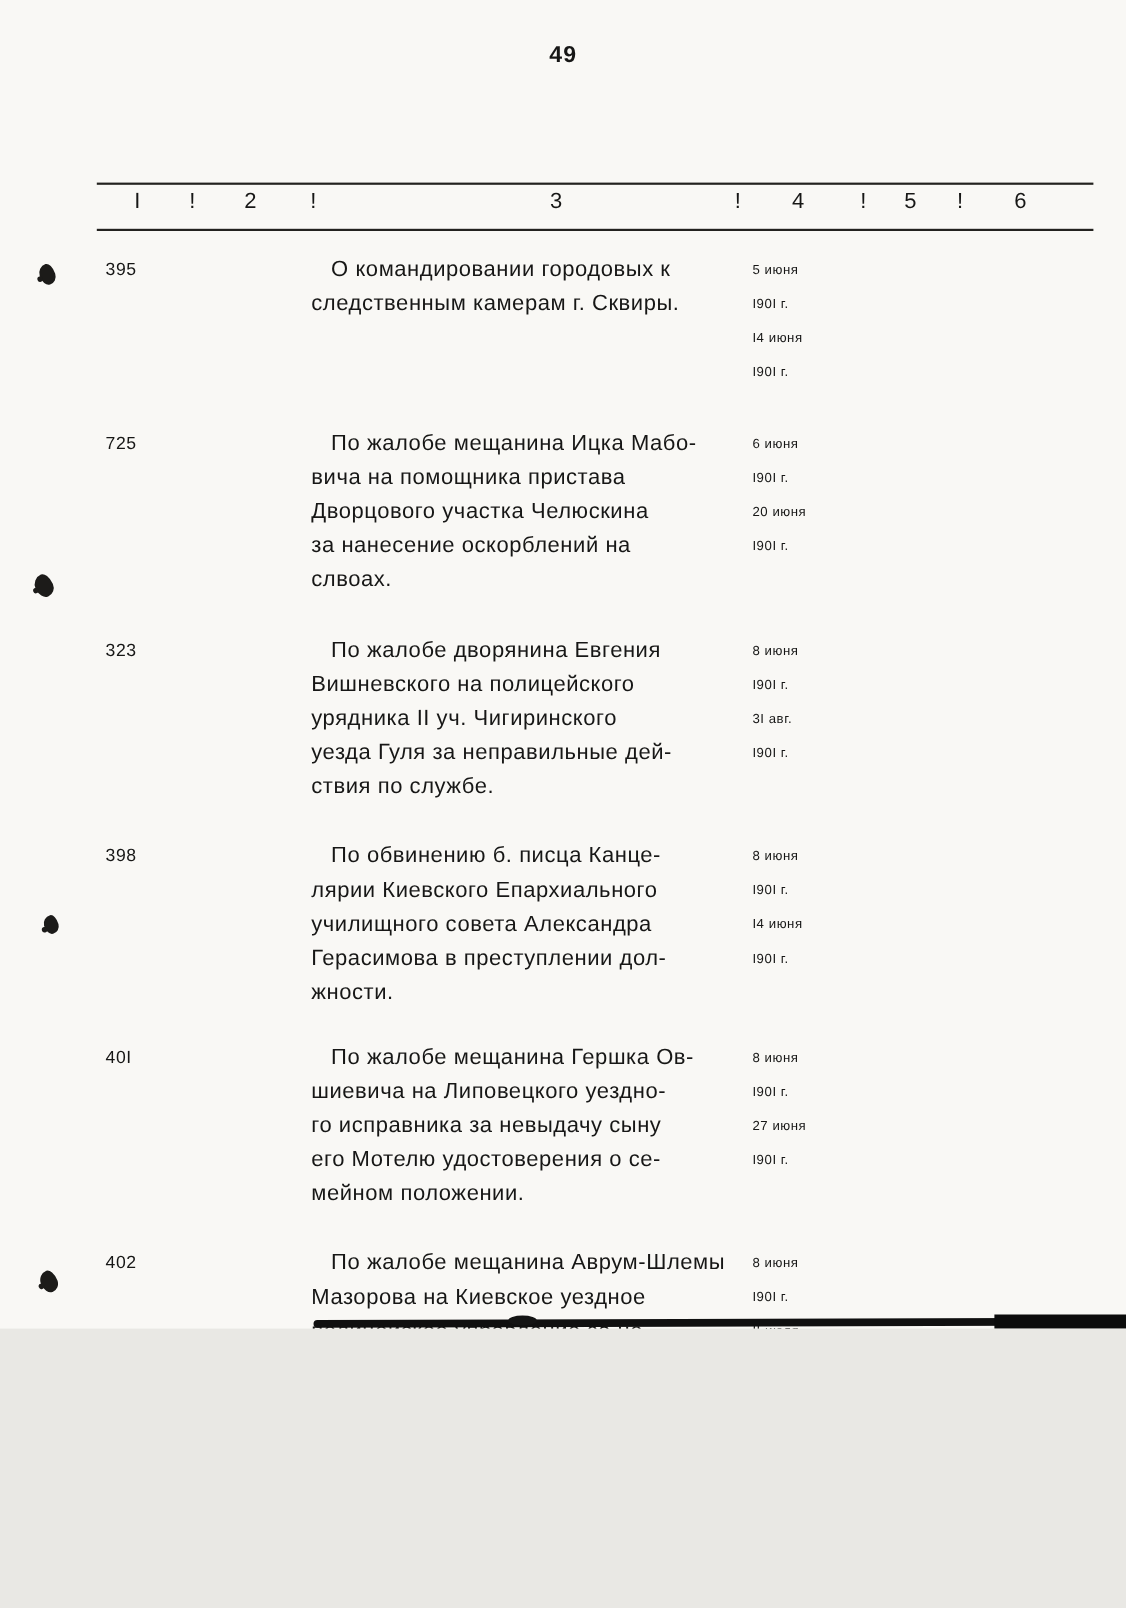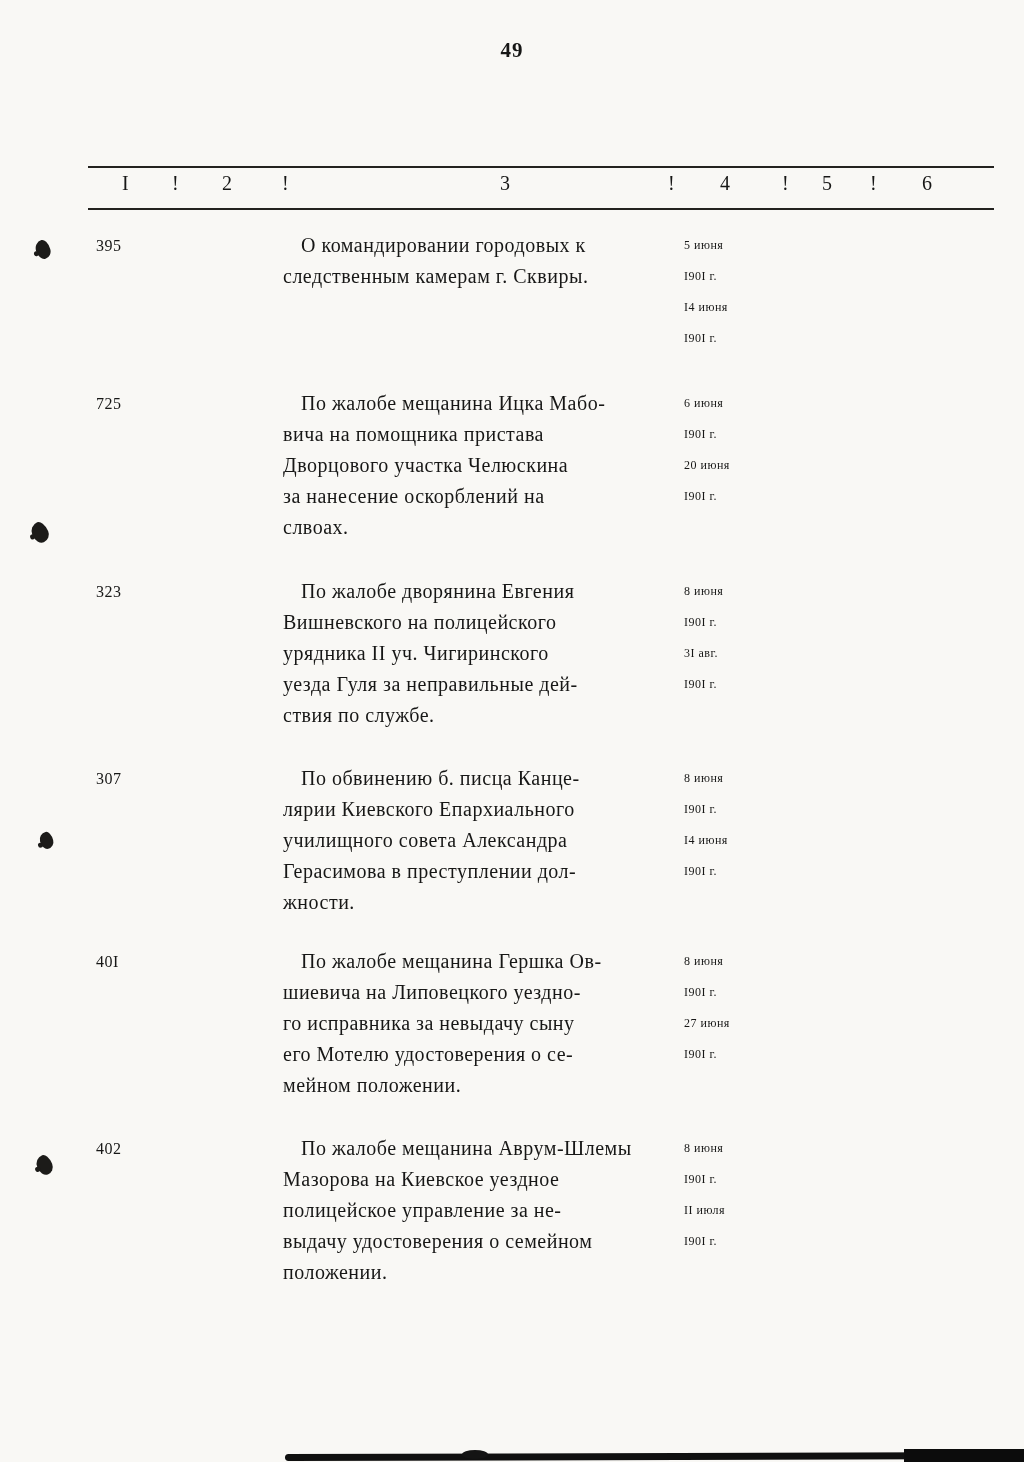--- a/index.html
+++ b/index.html
@@ -3,23 +3,23 @@
 <meta charset="utf-8">
 <style>
   html, body {
     margin: 0;
     padding: 0;
     background: #e9e8e4;
   }
   .page {
     position: relative;
     width: 1024px;
-    height: 1462px;
+    height: 1208px;
     background: #f9f8f5;
-    font-family: Liberation Serif, serif;
+    font-family: Liberation Sans, sans-serif;
     color: #171716;
     overflow: hidden;
   }
   .page-number {
     position: absolute;
     top: 38px;
     left: 0;
     width: 100%;
     text-align: center;
     font-size: 21px;
@@ -174,21 +174,21 @@
 урядника II уч. Чигиринского
 уезда Гуля за неправильные дей-
 ствия по службе.</div>
     <div class="entry-dates">8 июня
 I90I г.
 3I авг.
 I90I г.</div>
   </div>
 
   <div class="entry" style="top:763px">
-    <div class="entry-number">307</div>
+    <div class="entry-number">398</div>
     <div class="entry-desc">По обвинению б. писца Канце-
 лярии Киевского Епархиального
 училищного совета Александра
 Герасимова в преступлении дол-
 жности.</div>
     <div class="entry-dates">8 июня
 I90I г.
 I4 июня
 I90I г.</div>
   </div>

